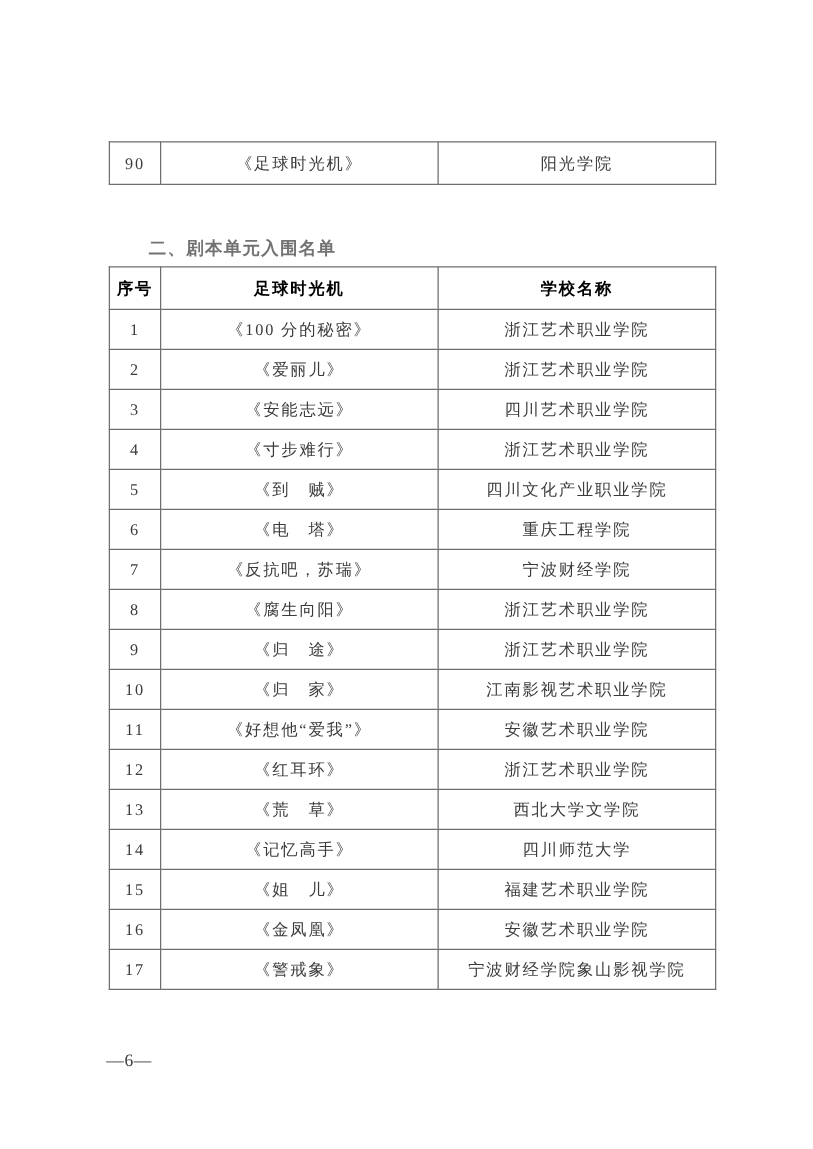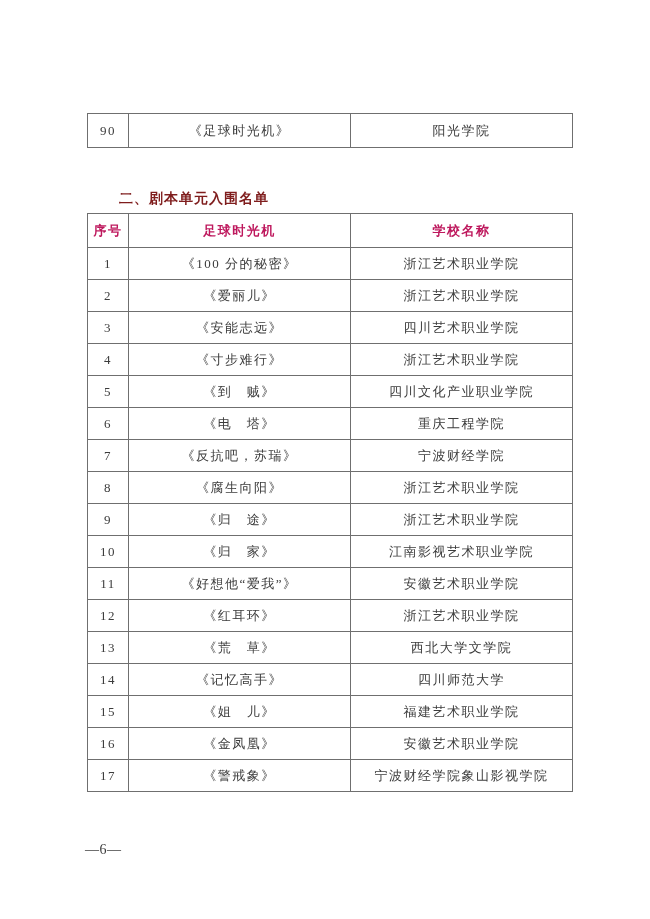--- a/index.html
+++ b/index.html
@@ -32,30 +32,30 @@
     padding: 0 2px;
     overflow: hidden;
     white-space: nowrap;
   }
   table.tbl col.c1 { width: 41px; }
   table.tbl col.c2 { width: 222px; }
   table.tbl col.c3 { width: 222px; }
   .top-tbl { top: 113px; }
   .top-tbl td { height: 34px; }
   .main-tbl { top: 213px; }
-  .main-tbl th { height: 34px; font-size: 13.5px; font-weight: bold; color: #be185d; }
+  .main-tbl th { height: 34px; font-size: 13.5px; font-weight: bold; color: #000000; }
   .main-tbl td { height: 32px; }
   td.no-cell { letter-spacing: 0; font-size: 12.5px; }
   .section-title {
     position: absolute;
     left: 119px; top: 190px;
     font-size: 14px;
     font-weight: bold;
     letter-spacing: 1px;
-    color: #7f1d1d;
+    color: #737373;
   }
   .page-number {
     position: absolute;
     left: 85px; top: 842px;
     font-size: 14px;
     letter-spacing: 0.5px;
     color: #3b3b3b;
   }
 </style>
 </head>

